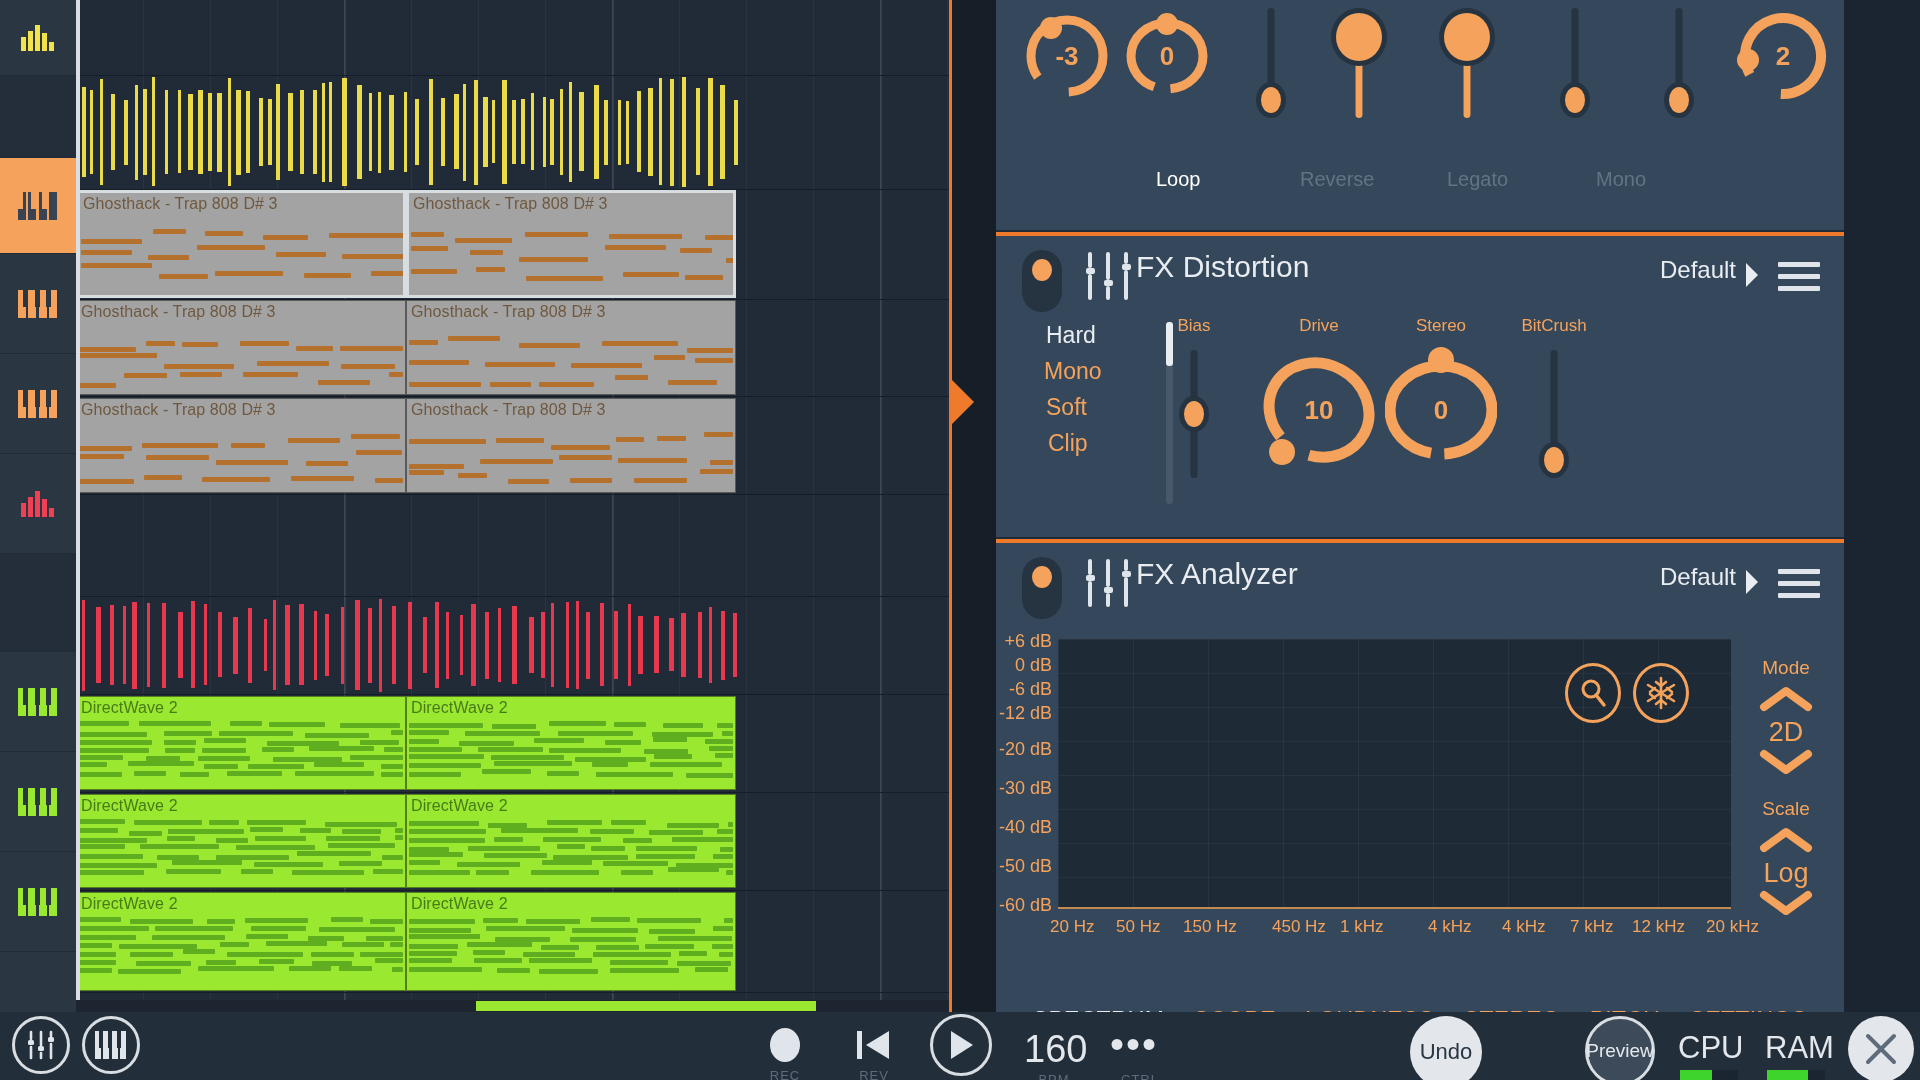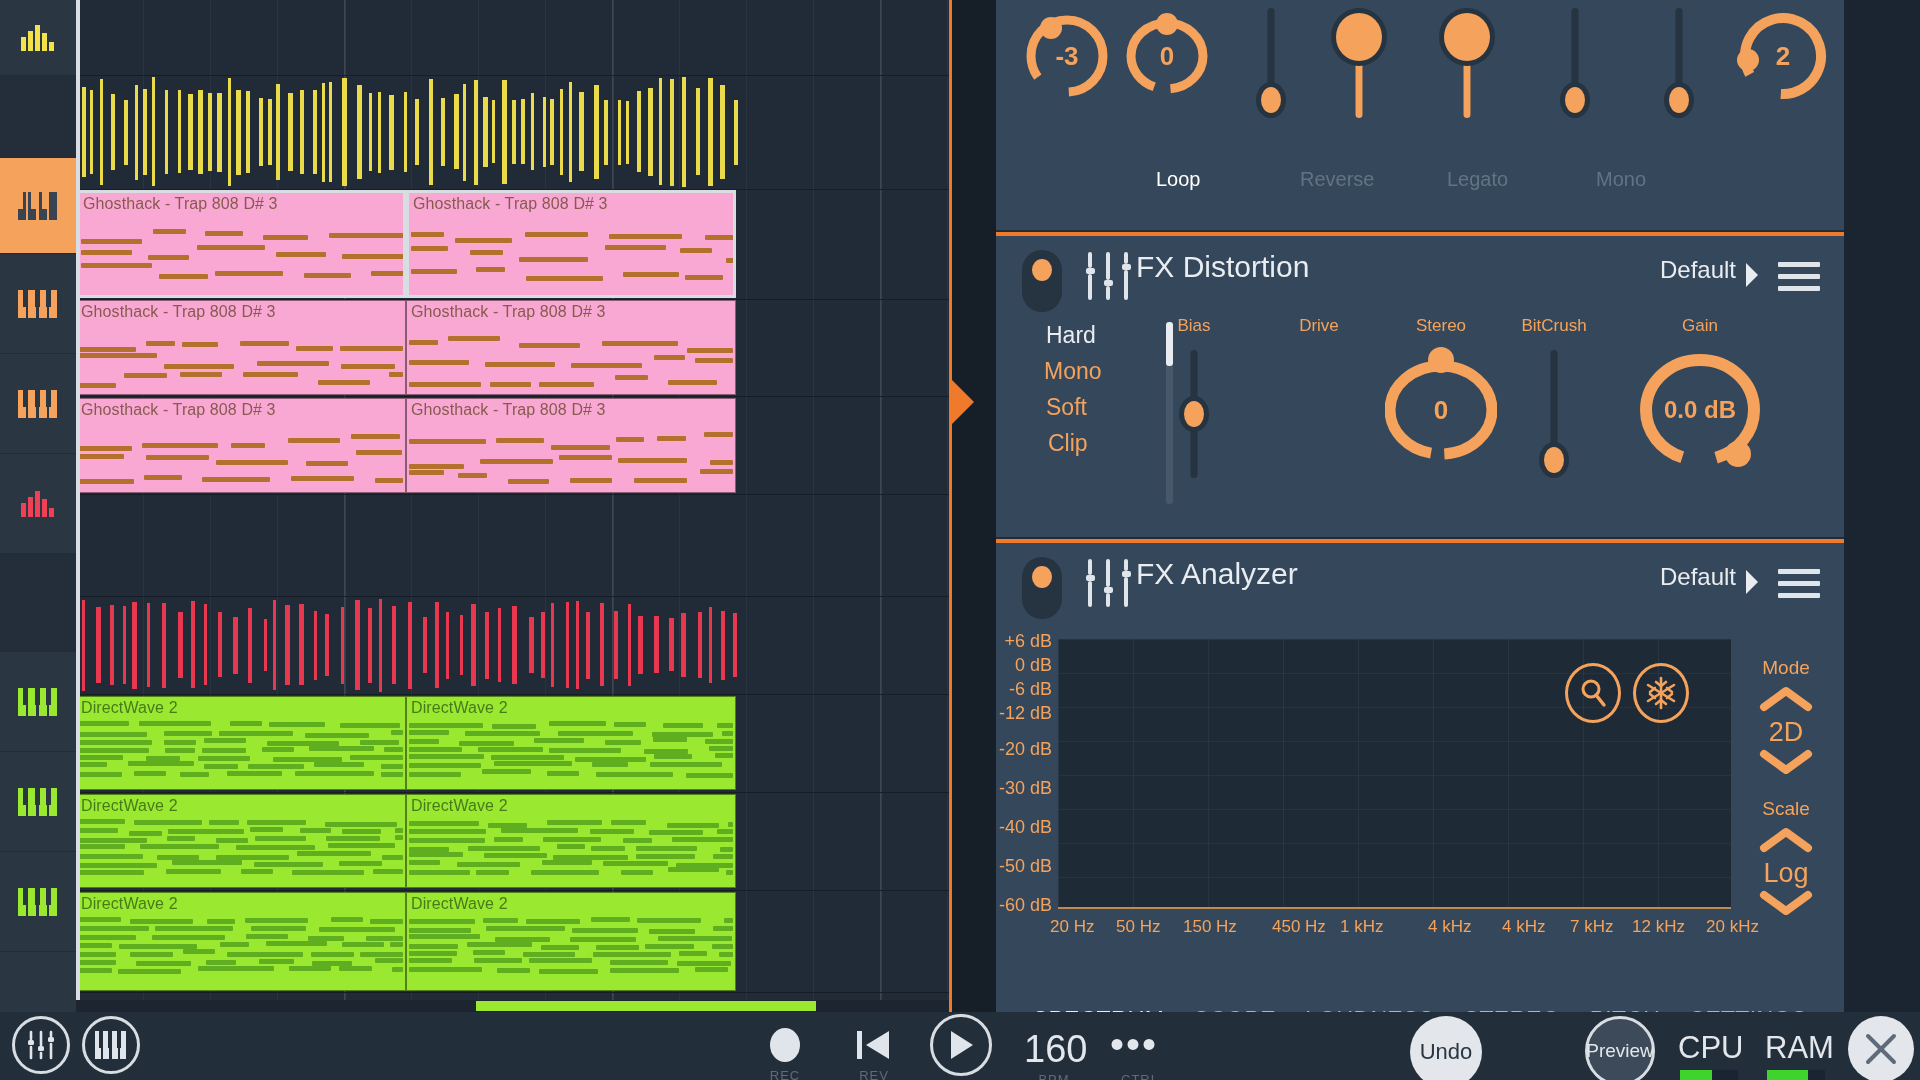--- a/index.html
+++ b/index.html
@@ -50,21 +50,21 @@
     border: 1px solid rgba(0,0,0,.45);
   }
   .clip.sel { border: 3px solid #d8dde2; }
   .clip-label {
     position: absolute; left: 4px; top: 2px;
     font-size: 16px; letter-spacing: .1px;
     color: rgba(90,60,25,.72); white-space: nowrap;
   }
   .clip.green .clip-label { color: rgba(50,95,20,.8); }
   .note { position: absolute; height: 5px; border-radius: 1px; }
-  .clip.orange { background: #f9a8d4; }
+  .clip.orange { background: #a3a3a3; }
   .clip.orange .note { background: #b3712d; }
   .clip.green  { background: #9ae830; }
   .clip.green  .note { background: #5fae20; }
 
   .wavebar { position: absolute; bottom: 0; width: 3px; }
   .wavelane { position: absolute; left:0; right:0; overflow:hidden; }
 
   
   #playhead { position: absolute; top: 0; width: 4px; height: 1012px; background: #d9dee4; left: 0px; }
 
@@ -959,20 +959,27 @@
         <div class="param" style="left:152px;top:2px;width:92px;">
           <div class="param-name">Bias</div>
           <div class="vsl" style="height:130px;margin-top:14px;">
             <div class="track" style="top:0;height:128px;"></div>
             <div class="handle" style="top:46px;"></div>
           </div>
         </div>
 
         <div class="param" style="left:258px;top:2px;width:130px;">
           <div class="param-name">Drive</div>
+          <div class="knob" style="width:118px;height:128px;margin:10px auto 0;">
+            <svg width="118" height="128" viewBox="0 0 118 128">
+              <ellipse cx="59" cy="64" rx="46" ry="51" fill="none" stroke="#f5a35c" stroke-width="11" stroke-dasharray="270 305" stroke-dashoffset="-22" transform="rotate(118 59 64)"></ellipse>
+              <circle cx="22" cy="106" r="13" fill="#f5a35c"></circle>
+            </svg>
+            <span class="val">10</span>
+          </div>
         </div>
 
         <div class="param" style="left:380px;top:2px;width:130px;">
           <div class="param-name">Stereo</div>
           <div class="knob" style="width:112px;height:128px;margin:10px auto 0;">
             <svg width="112" height="128" viewBox="0 0 112 128">
               <ellipse cx="56" cy="64" rx="44" ry="51" fill="none" stroke="#f5a35c" stroke-width="11" stroke-dasharray="285 305" stroke-dashoffset="-10" transform="rotate(90 56 64)"></ellipse>
               <circle cx="56" cy="14" r="13" fill="#f5a35c"></circle>
             </svg>
             <span class="val">0</span>
@@ -980,30 +987,20 @@
         </div>
 
         <div class="param" style="left:500px;top:2px;width:116px;">
           <div class="param-name">BitCrush</div>
           <div class="vsl" style="height:130px;margin-top:14px;">
             <div class="track" style="top:0;height:128px;"></div>
             <div class="handle" style="top:92px;"></div>
           </div>
         </div>
 
-        <div class="param" style="left:624px;top:2px;width:160px;">
-          <div class="param-name">Gain</div>
-          <div class="knob" style="width:124px;height:132px;margin:8px auto 0;">
-            <svg width="124" height="132" viewBox="0 0 124 132">
-              <ellipse cx="62" cy="66" rx="50" ry="54" fill="none" stroke="#f5a35c" stroke-width="12" stroke-dasharray="292 327" stroke-dashoffset="-18" transform="rotate(90 62 66)"></ellipse>
-              <circle cx="100" cy="110" r="13" fill="#f5a35c"></circle>
-            </svg>
-            <span class="val" style="font-size:24px">0.0 dB</span>
-          </div>
-        </div>
       </div>
     </div>
 
     <div class="module-sep"></div>
 
     <div class="module">
       <div class="mod-head">
         <div class="mod-power">
             <i></i>
           </div>

